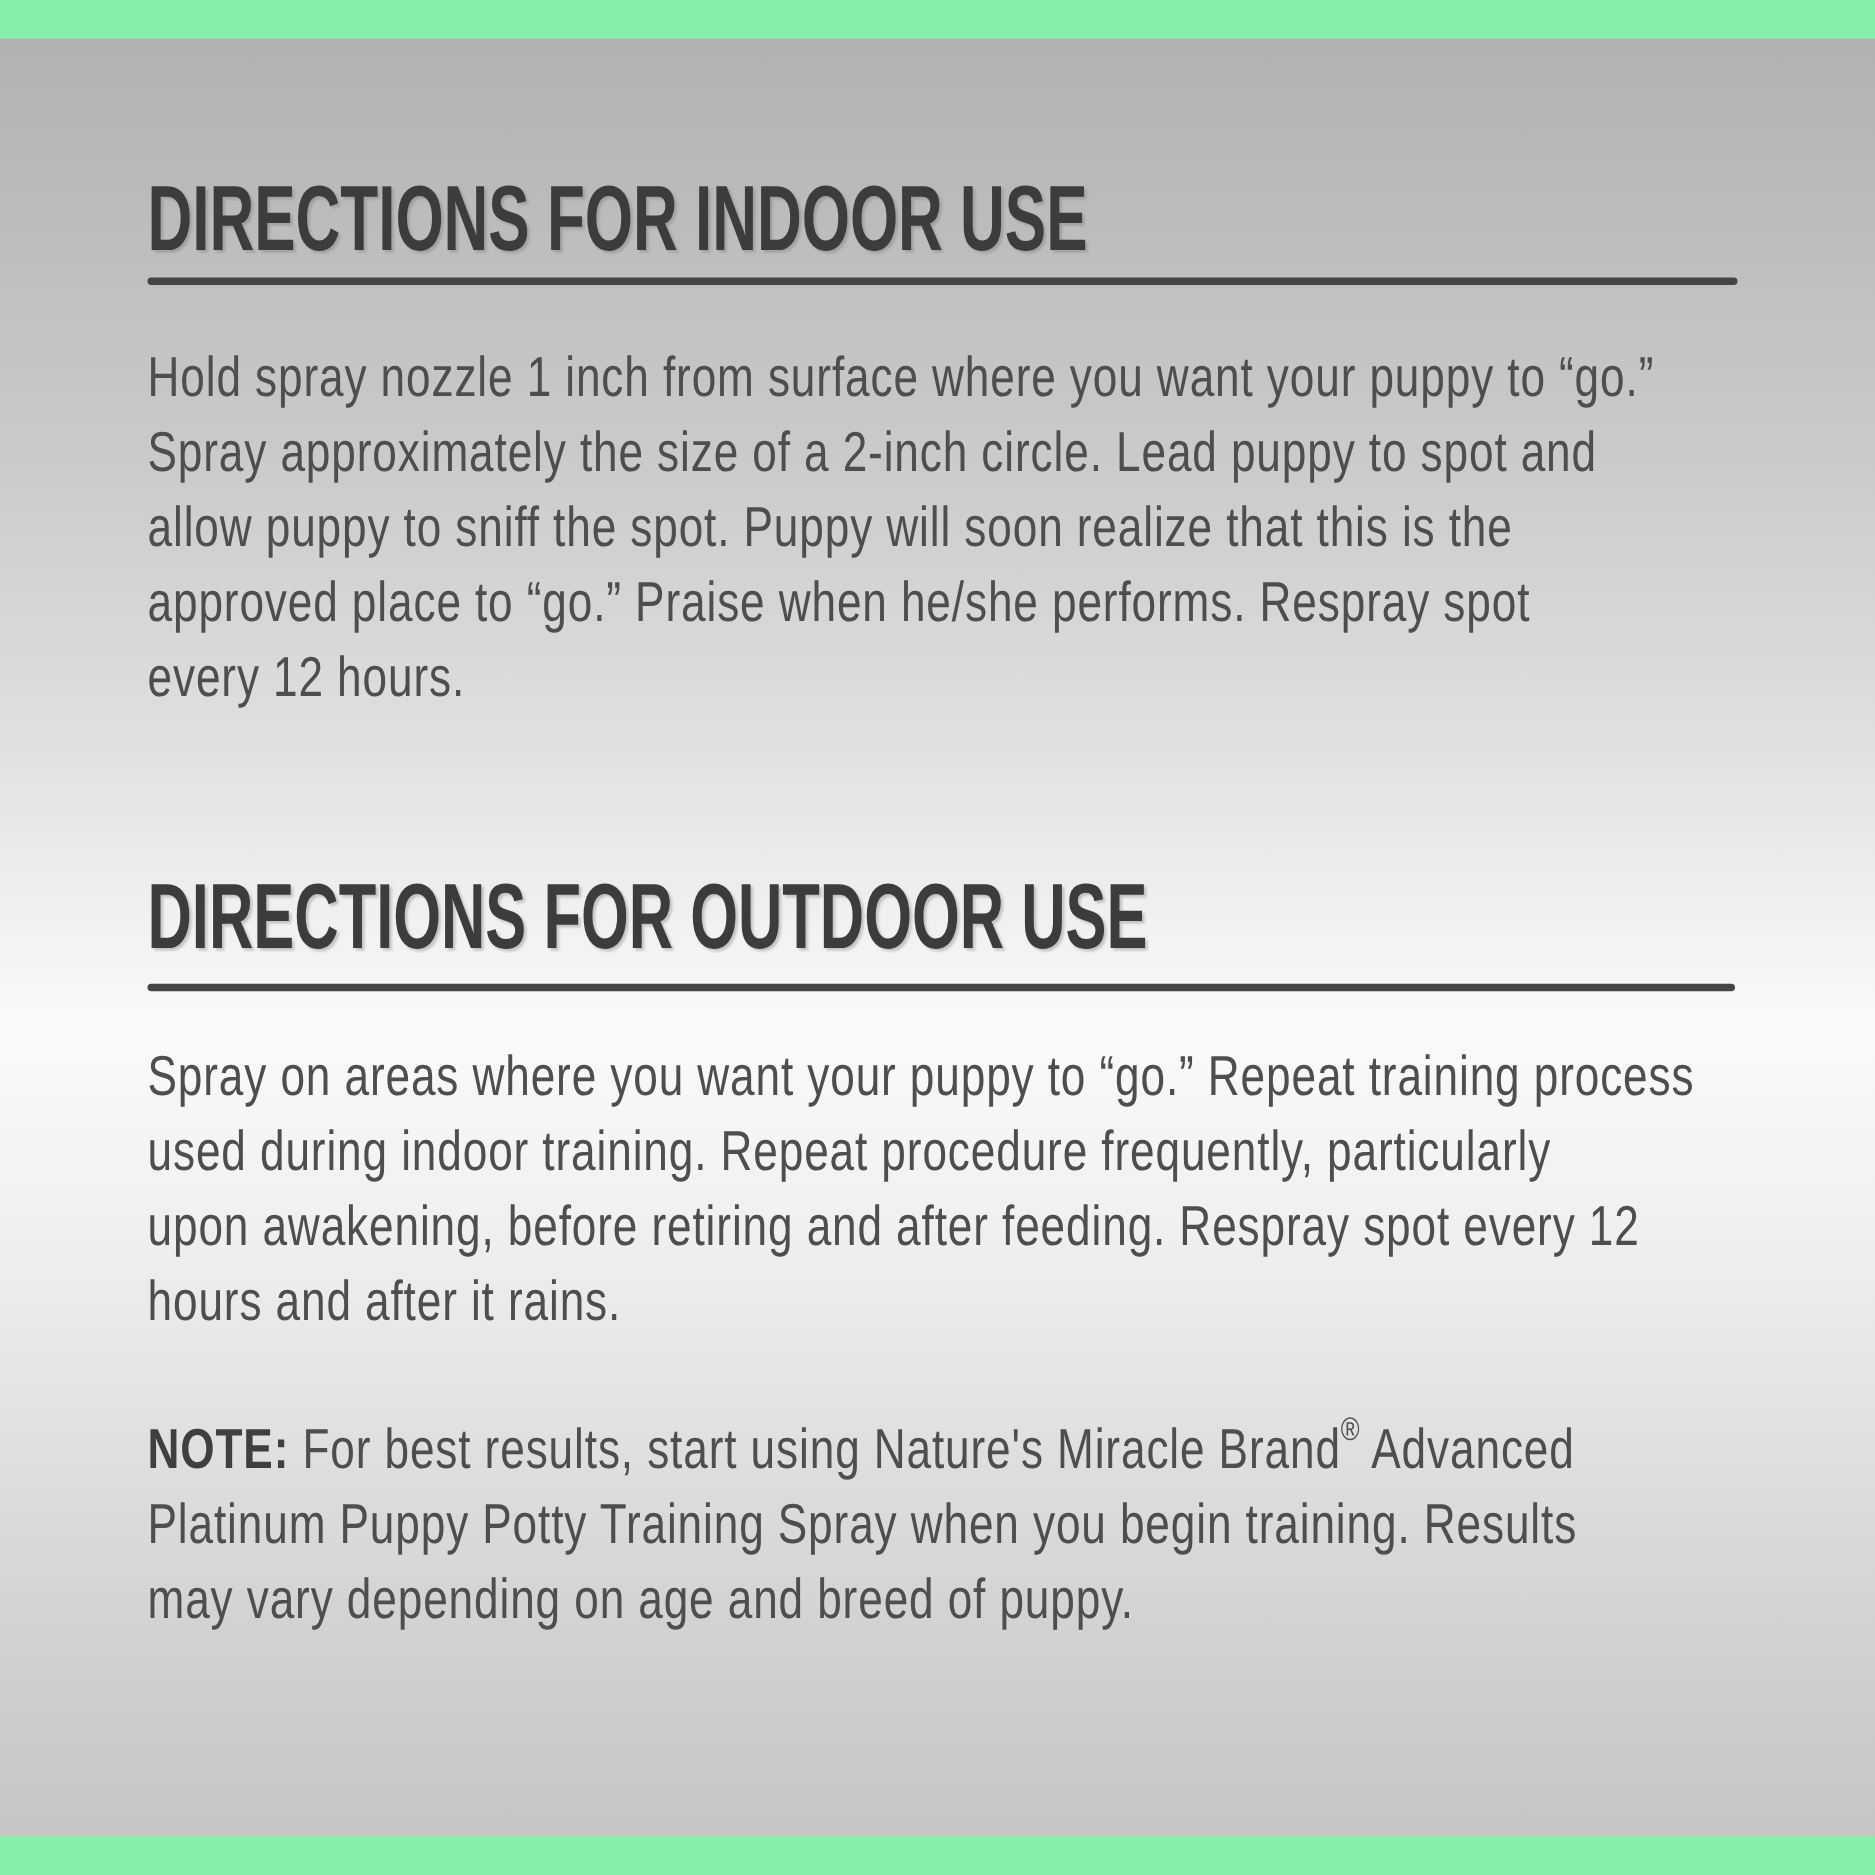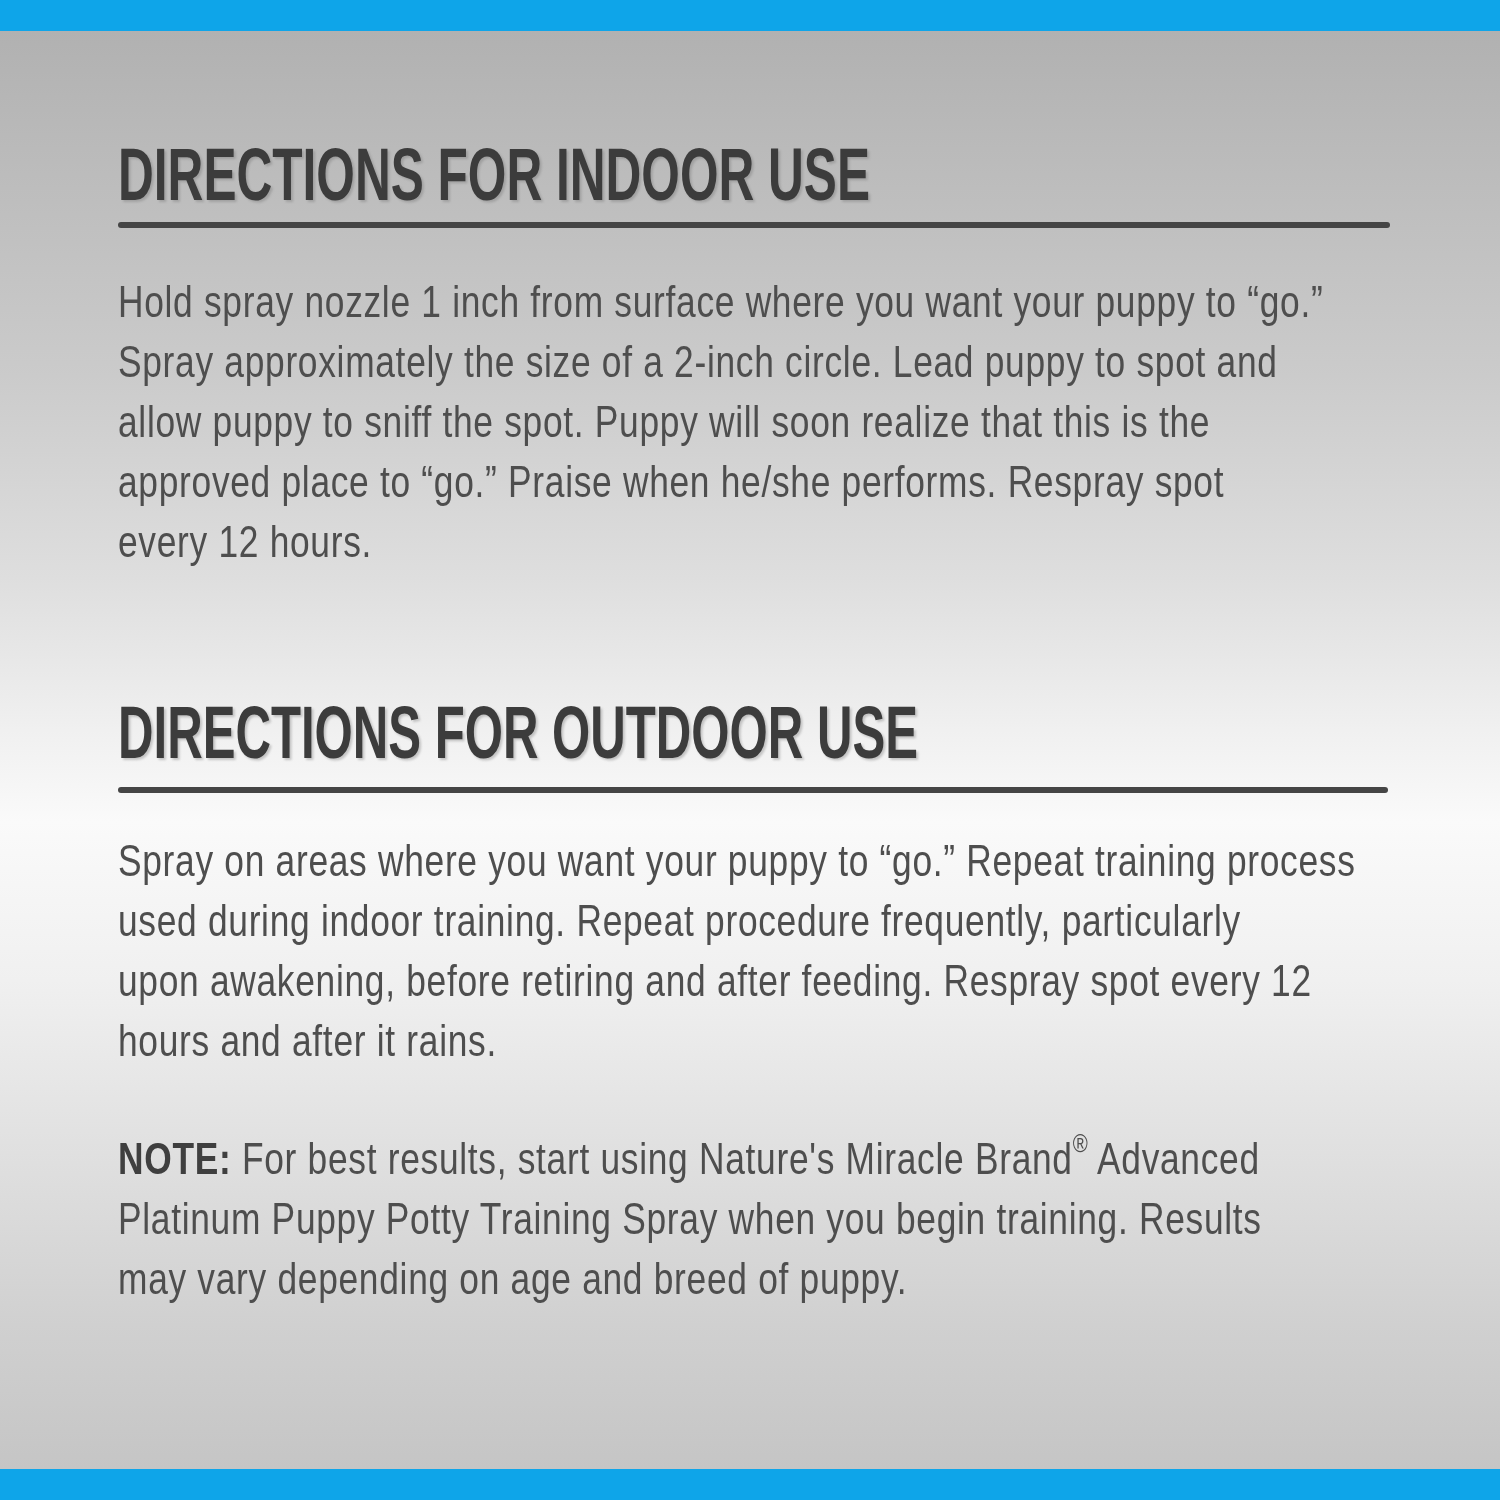--- a/index.html
+++ b/index.html
@@ -8,21 +8,21 @@
     width: 1500px;
     height: 1500px;
     overflow: hidden;
     background: #ffffff;
     font-family: "Liberation Sans", sans-serif;
   }
   .stage {
     position: relative;
     width: 1500px;
     height: 1500px;
-    background: #0ea5e9;
+    background: #86efac;
   }
   .label-panel {
     position: absolute;
     left: 0;
     top: 31px;
     width: 1500px;
     height: 1438px;
     background: linear-gradient(180deg,
       #b1b1b1 0%,
       #bcbcbc 10%,

